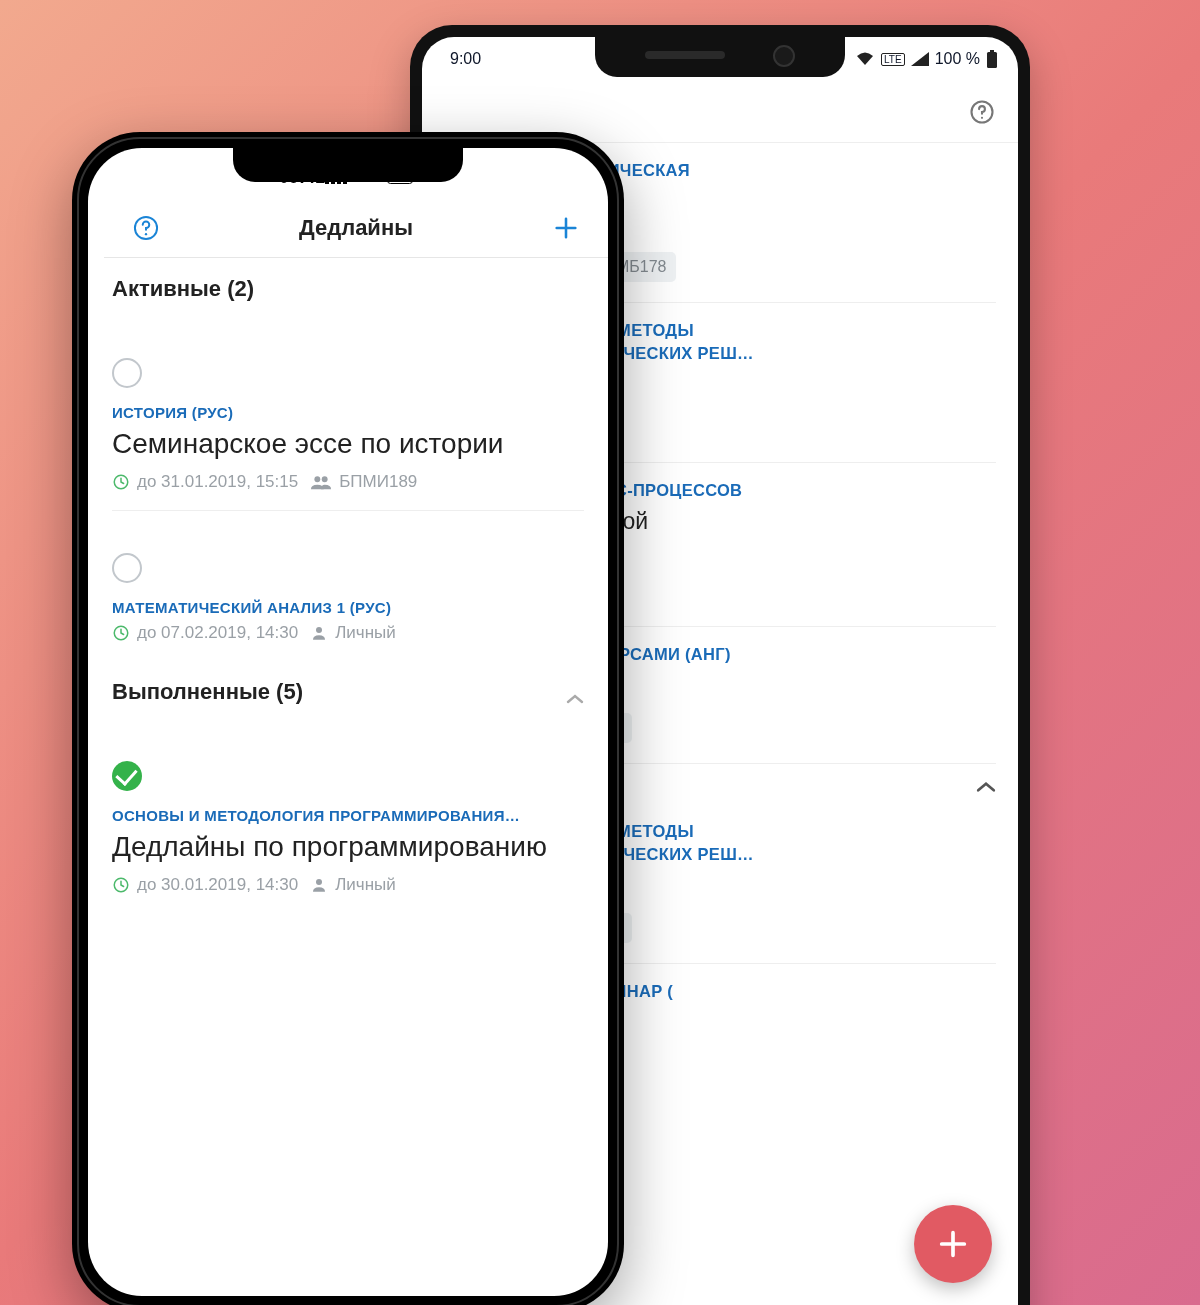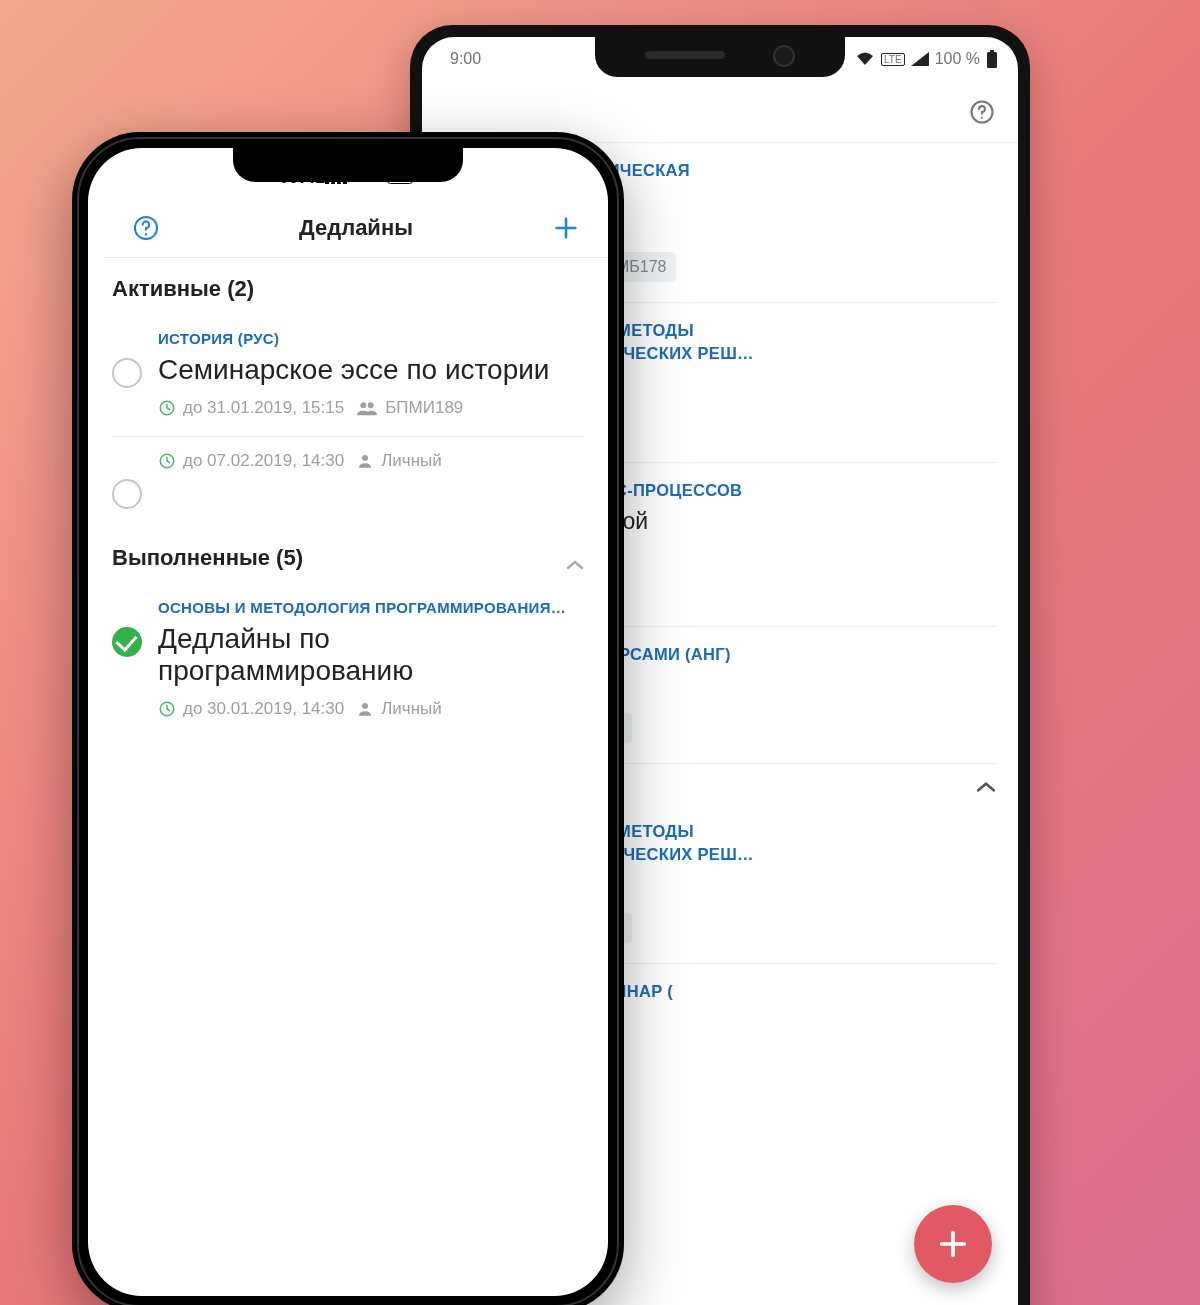--- a/index.html
+++ b/index.html
@@ -65,21 +65,21 @@
   border: 2px solid #333;
   border-radius: 50%;
 }
 .android-statusbar {
   height: 44px;
   display: flex;
   justify-content: space-between;
   align-items: center;
   padding: 0 20px 0 28px;
   font-size: 16px;
-  color: #737373;
+  color: #0f172a;
 }
 .android-statusbar .right {
   display: flex;
   align-items: center;
   gap: 6px;
 }
 .android-header {
   height: 62px;
   display: flex;
   align-items: center;
@@ -215,20 +215,21 @@
 .chev {
   color: #aaa;
   font-size: 20px;
 }
 
 .item {
   display: flex;
   gap: 16px;
   padding: 14px 0 18px;
   border-bottom: 1px solid #eee;
+  flex-direction: column;
 }
 .item:last-child { border-bottom: none; }
 .check {
   flex: 0 0 30px;
   width: 30px; height: 30px;
   border: 2.5px solid #c2c7cc;
   border-radius: 50%;
   margin-top: 28px;
 }
 .check.done {
@@ -458,20 +459,21 @@
                     </svg>
                   </span>
                   <span>БПМИ189</span>
                 </span>
               </div>
             </div>
           </div>
           <div class="item">
             <span class="check "></span>
             <div class="item-body">
+              <div class="subj">МАТЕМАТИЧЕСКИЙ АНАЛИЗ 1 (РУС)</div>
               <div class="meta">
                 <span class="meta-part">
                   <span class="clock-i">
                     <svg width="18" height="18" viewBox="0 0 24 24" fill="none" stroke="currentColor" stroke-width="2" stroke-linecap="round">
                       <circle cx="12" cy="12" r="9"></circle>
                       <path d="M12 7 V12 L15.5 14"></path>
                     </svg>
                   </span>
                   <span>до 07.02.2019, 14:30</span>
                 </span>

